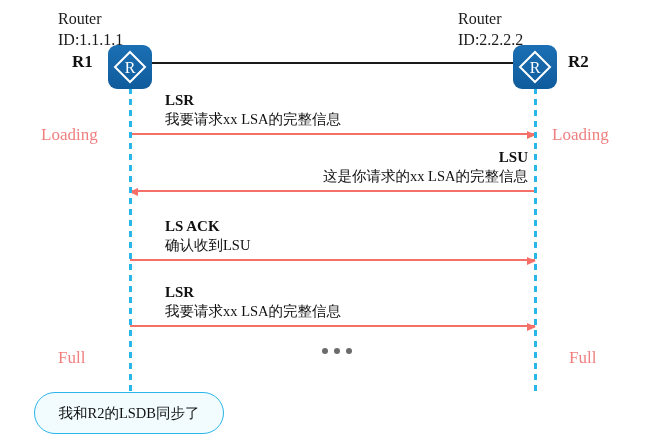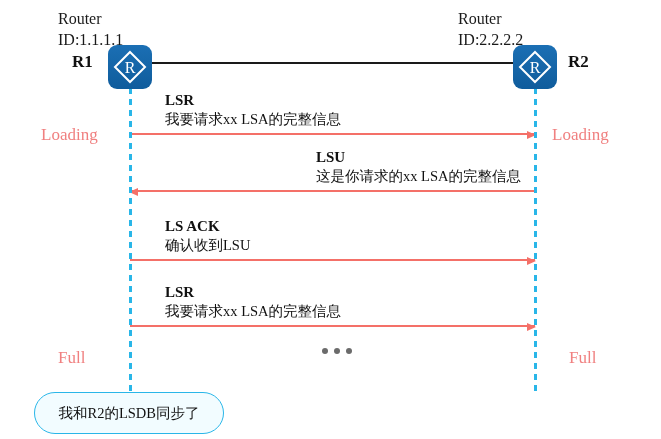--- a/index.html
+++ b/index.html
@@ -95,21 +95,21 @@
   .msg-text {
     position: absolute;
     bottom: 6px;
     font-size: 14.5px;
     color: #111111;
     line-height: 19px;
     white-space: nowrap;
   }
   .msg-title { font-weight: bold; font-size: 15px; }
   .msg-ltr .msg-text { left: 7px; text-align: left; margin-left: 28px; }
-  .msg-rtl .msg-text { right: 14px; }
+  .msg-rtl .msg-text { right: 7px; text-align: right; }
 
   .arrow-line {
     position: absolute;
     left: 0;
     bottom: 0;
     height: 2px;
     width: 100%;
     background: #f47068;
   }
   .arrow-head {

